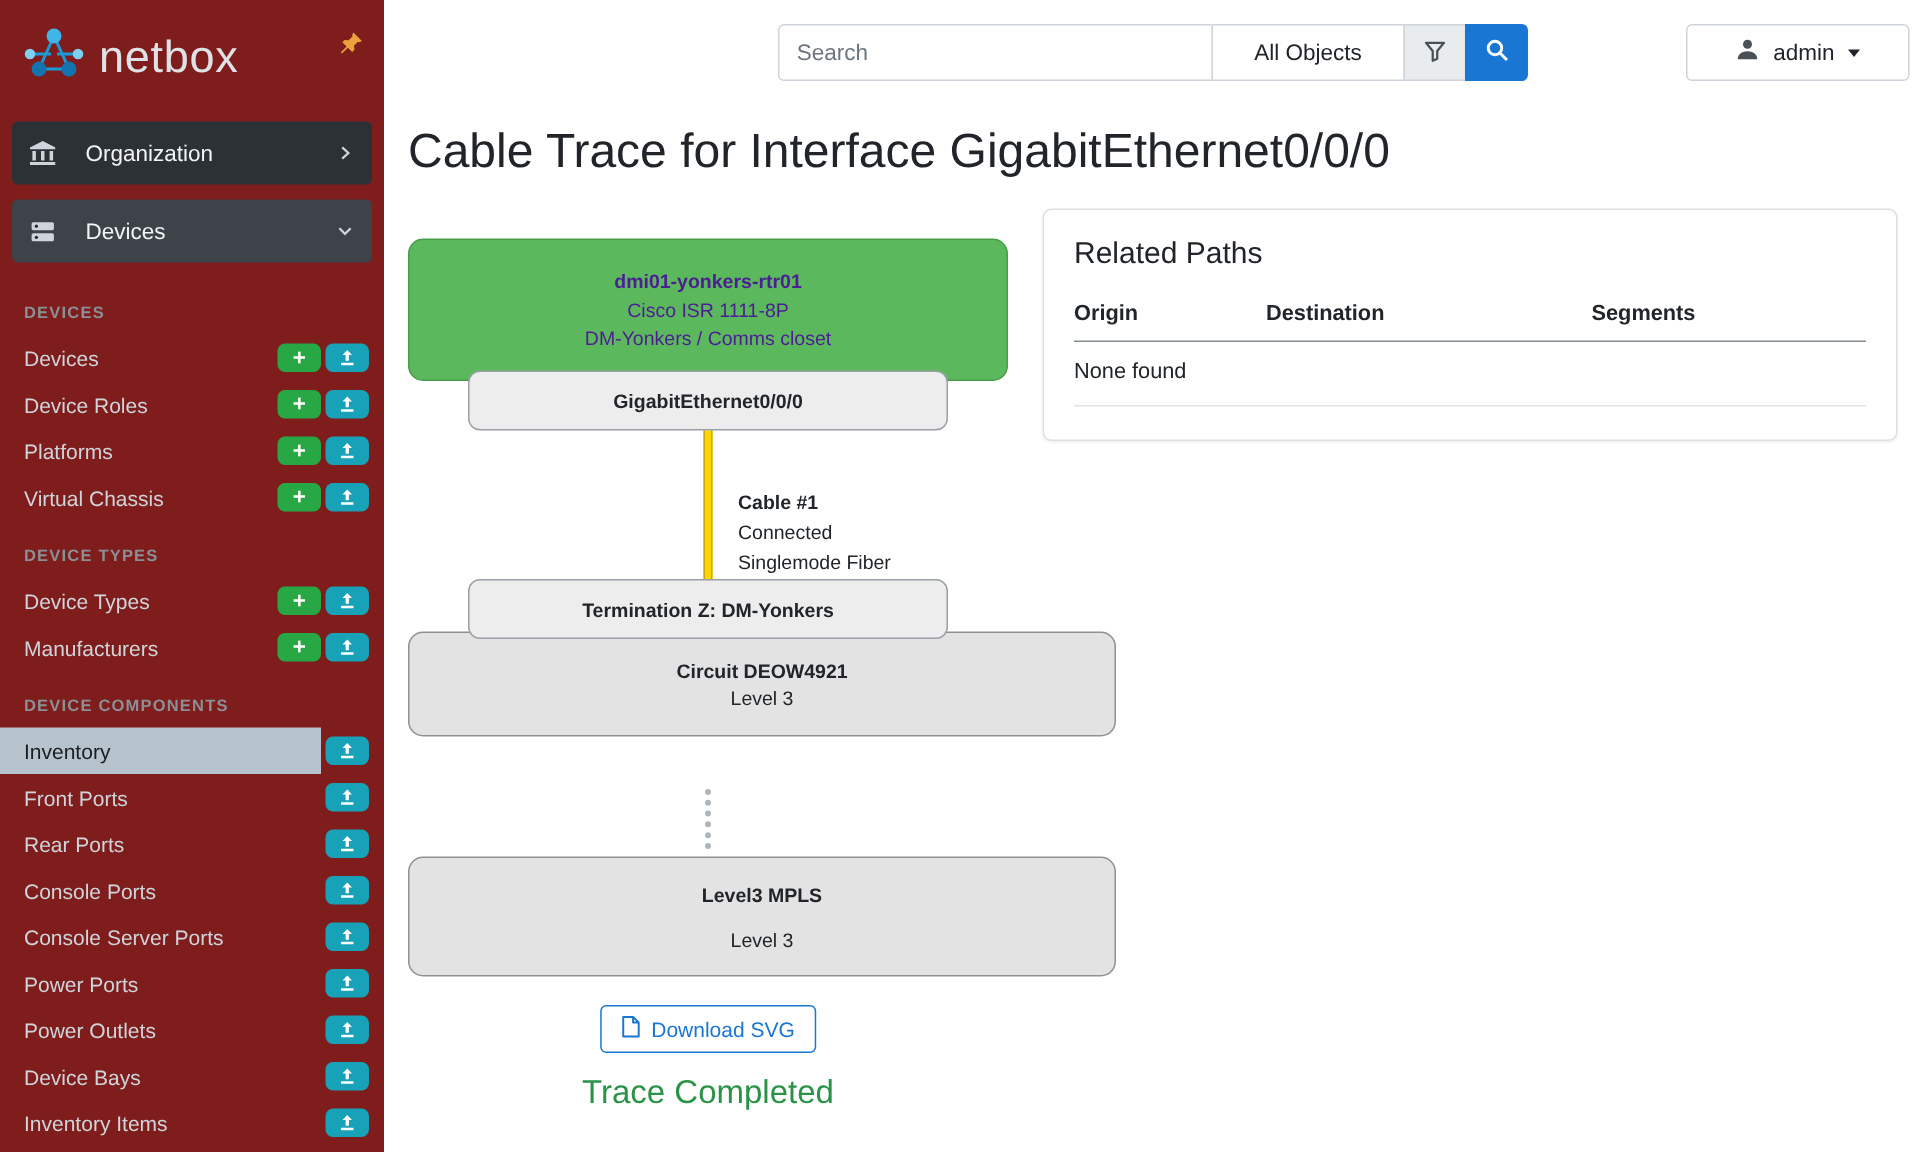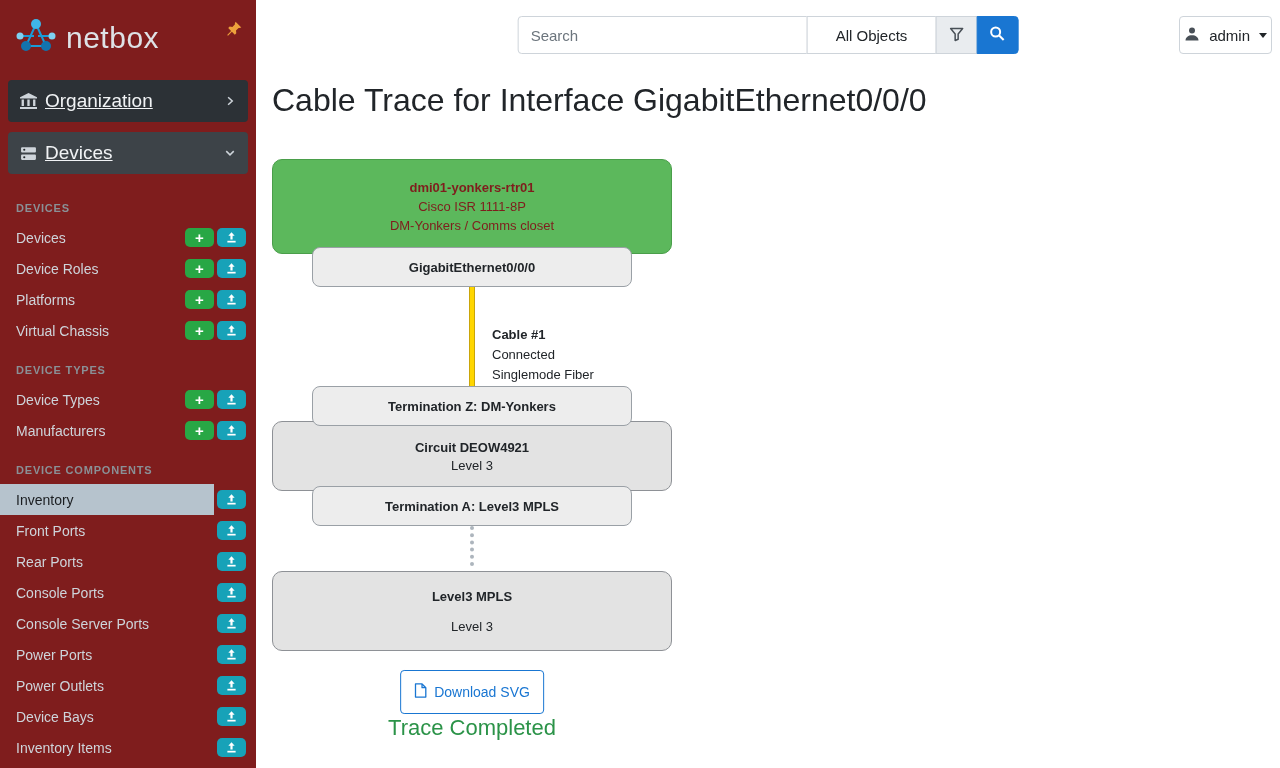--- a/index.html
+++ b/index.html
@@ -10,23 +10,23 @@
   .app { display: flex; width: 1280px; height: 768px; }
 
   
   .sidebar { width: 256px; flex: 0 0 256px; background: #7f1d1d; overflow: hidden; }
   .logo-row { display: flex; align-items: center; padding: 14px 14px 8px 12px; }
   .logo { display: flex; align-items: center; text-decoration: none; }
   .logo-text { font-size: 30px; color: #dee2e6; margin-left: 6px; letter-spacing: .5px; }
   .pin { margin-left: auto; margin-top: -14px; cursor: pointer; }
 
   .nav-wrap { margin-top: 10px; }
-  .nav-item { display: flex; align-items: center; gap: 8px; height: 42px; margin: 0 8px 10px 8px;
+  .nav-item { display: flex; align-items: center; gap: 20px; height: 42px; margin: 0 8px 10px 8px;
               padding: 0 12px; border-radius: 4px; background: #2c3136; color: #f1f3f5;
-              font-size: 19px; cursor: pointer; text-decoration: underline; }
+              font-size: 15px; cursor: pointer; }
   .nav-item-active { background: #3d4348; }
   .nav-ico { display: flex; align-items: center; }
   .nav-lbl { flex: 1; }
   .nav-chev { display: flex; align-items: center; }
 
   .sec-header { padding: 18px 16px 8px 16px; font-size: 11px; font-weight: 700;
                 color: #8a9096; letter-spacing: .8px; }
   .sec-item { display: flex; align-items: center; height: 31px; padding-right: 10px; }
   .sec-link { flex: 1; display: flex; align-items: center; height: 31px; padding-left: 16px;
               font-size: 14px; color: #ced4da; text-decoration: none; cursor: pointer; }
@@ -49,55 +49,55 @@
   .search-input::placeholder { color: #6c757d; }
   .btn-objects { height: 38px; margin-left: -1px; padding: 0 28px; background: #fff;
                  border: 1px solid #ced4da; font-size: 15px; color: #212529;
                  font-family: "Liberation Sans", sans-serif; cursor: pointer; }
   .btn-filter { width: 42px; height: 38px; margin-left: -1px; background: #e9ecef;
                 border: 1px solid #ced4da; display: flex; align-items: center; justify-content: center; cursor: pointer; }
   .btn-search { width: 42px; height: 38px; margin-left: -1px; background: #1976d2;
                 border: 1px solid #1976d2; border-radius: 0 4px 4px 0;
                 display: flex; align-items: center; justify-content: center; cursor: pointer; }
   .user-menu { position: absolute; right: 8px; top: 16px; height: 38px; display: flex;
-               align-items: center; gap: 9px; padding: 0 4px; background: #fff;
+               align-items: center; gap: 9px; padding: 0 32px; background: #fff;
                border: 1px solid #ced4da; border-radius: 4px; font-size: 15px; color: #212529; cursor: pointer; }
   .caret-down { width: 0; height: 0; border-left: 4px solid transparent;
                 border-right: 4px solid transparent; border-top: 5px solid #212529; }
 
   .content { padding: 0 16px; }
   .page-title { font-size: 32px; font-weight: 400; color: #212529; margin: 12px 0 0 0; }
   .layout { display: flex; align-items: flex-start; gap: 23px; margin-top: 20px; }
 
   
   .trace-wrap { position: relative; width: 400px; height: 625px; margin-top: 20px; flex: 0 0 400px; }
   .tbox { position: absolute; border-radius: 10px; display: flex; flex-direction: column;
           align-items: center; justify-content: center; text-align: center; font-size: 13px; cursor: pointer; }
   .device-box { left: 0; top: 0; width: 400px; height: 95px; background: #5cb85c;
-                border: 1px solid #4a9e4a; color: #7f1d1d; gap: 4px; z-index: 1; }
+                border: 1px solid #4a9e4a; color: #4c1d95; gap: 4px; z-index: 1; }
   .device-box .b-name { font-weight: 700; }
   .small-box { left: 40px; width: 320px; height: 40px; background: #ededed;
                border: 1px solid #9aa0a6; border-radius: 8px; font-weight: 700; color: #212529; z-index: 3; }
   .iface-box { top: 88px; }
   .termz-box { top: 227px; }
   .terma-box { top: 327px; }
   .cable-line { position: absolute; left: 197px; top: 128px; width: 6px; height: 99px;
                 background: #ffd600; border-left: 1px solid #c9a50a; border-right: 1px solid #c9a50a; z-index: 2; }
   .cable-info { position: absolute; left: 220px; top: 146px; text-align: left; font-size: 13px;
                 line-height: 20px; color: #212529; z-index: 4; margin-top: 20px; }
   .cable-info .b-name { font-weight: 700; }
-  .wide-box { left: 0; width: 400px; background: #e3e3e3; border: 1px solid #8e9196;
+  .wide-box { left: 0; width: 472px; background: #e3e3e3; border: 1px solid #8e9196;
               color: #212529; gap: 3px; z-index: 2; }
   .circuit-box { top: 262px; height: 70px; }
   .farend-box { top: 412px; height: 80px; gap: 15px; }
   .wide-box .b-name { font-weight: 700; }
   .dot-line { position: absolute; left: 198px; top: 367px; height: 40px;
               border-left: 4px dotted #adb5bd; z-index: 1; }
   .download-btn { position: absolute; top: 511px; left: 50%; transform: translateX(-50%);
-                  display: inline-flex; align-items: center; gap: 7px; height: 44px; padding: 0 13px;
+                  display: inline-flex; align-items: center; gap: 7px; height: 32px; padding: 0 13px;
                   background: #fff; border: 1px solid #1976d2; border-radius: 4px;
                   color: #1976d2; font-size: 14px; font-family: "Liberation Sans", sans-serif; cursor: pointer; }
   .trace-status { position: absolute; top: 556px; width: 100%; text-align: center;
                   font-size: 22px; font-weight: 400; color: #2b9348; }
 
   
   .rp-card { width: 570px; background: #fff; border: 1px solid #dcdfe3; border-radius: 6px;
              box-shadow: 0 1px 2px rgba(0,0,0,.06); padding: 18px 20px 22px 20px; }
   .rp-title { font-size: 20px; font-weight: 500; color: #212529; margin-bottom: 20px; }
   .rp-head { display: grid; grid-template-columns: 128px 217px 1fr; padding-bottom: 10px;
@@ -417,23 +417,20 @@
 
           <div class="tbox small-box termz-box">
             <span>Termination Z: DM-Yonkers</span>
           </div>
 
           <div class="tbox wide-box circuit-box">
             <span class="b-name">Circuit DEOW4921</span>
             <span>Level 3</span>
           </div>
 
-          <div class="tbox small-box terma-box">
-            <span>Termination A: Level3 MPLS</span>
-          </div>
 
           <div class="dot-line"></div>
 
           <div class="tbox wide-box farend-box">
             <span class="b-name">Level3 MPLS</span>
             <span>Level 3</span>
           </div>
 
           <button class="download-btn">
             <span>
@@ -441,17 +438,26 @@
                 <path d="M1 1h7l4 4v10H1z" fill="none" stroke="#1976d2" stroke-width="1.4" stroke-linejoin="round"></path>
                 <path d="M8 1v4h4" fill="none" stroke="#1976d2" stroke-width="1.4" stroke-linejoin="round"></path>
               </svg>
             </span>
             <span>Download SVG</span>
           </button>
 
           <div class="trace-status">Trace Completed</div>
         </div>
 
+        <div class="rp-card">
+          <div class="rp-title">Related Paths</div>
+          <div class="rp-head">
+              <div class="rp-col">Origin</div>
+              <div class="rp-col">Destination</div>
+              <div class="rp-col">Segments</div>
+            </div>
+          <div class="rp-empty">None found</div>
+        </div>
 
       </div>
     </div>
   </div>
 </div>
 
 </body></html>

